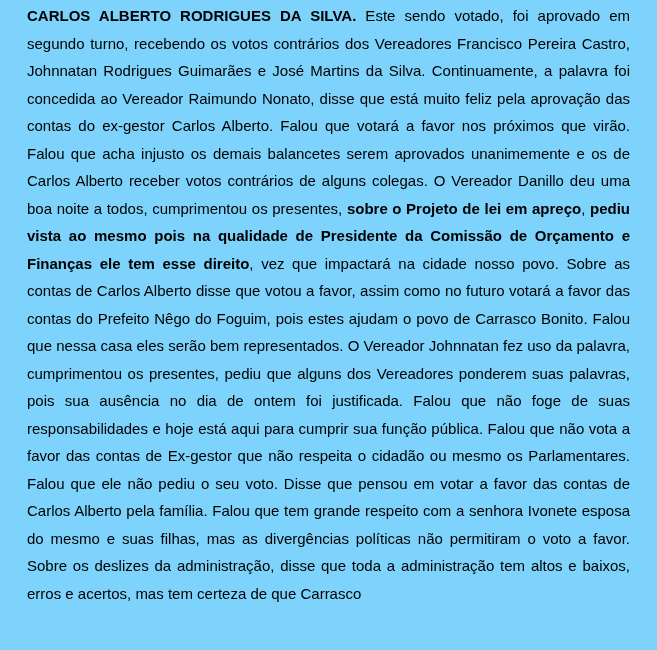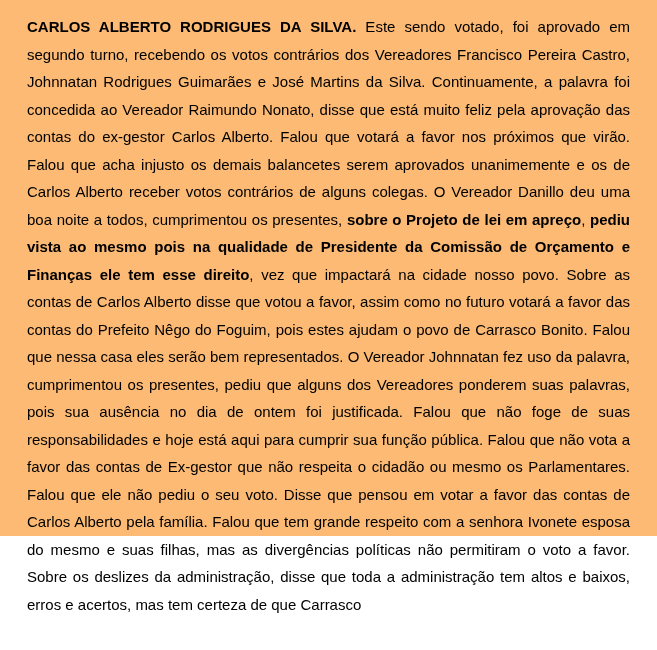--- a/index.html
+++ b/index.html
@@ -9,23 +9,23 @@
   }
   body {
     width: 657px;
     height: 650px;
     overflow: hidden;
     font-family: "Liberation Sans", sans-serif;
   }
   .page {
     box-sizing: border-box;
     width: 657px;
-    height: 536px;
-    padding: 13px 27px 0 27px;
-    background: #fdba74;
+    height: 650px;
+    padding: 2px 27px 0 27px;
+    background: #7dd3fc;
   }
   .minutes {
     margin: 0;
     font-size: 15px;
     line-height: 27.5px;
     color: #000000;
     text-align: justify;
     font-family: "Liberation Sans", sans-serif;
   }
   .minutes span.bold {

